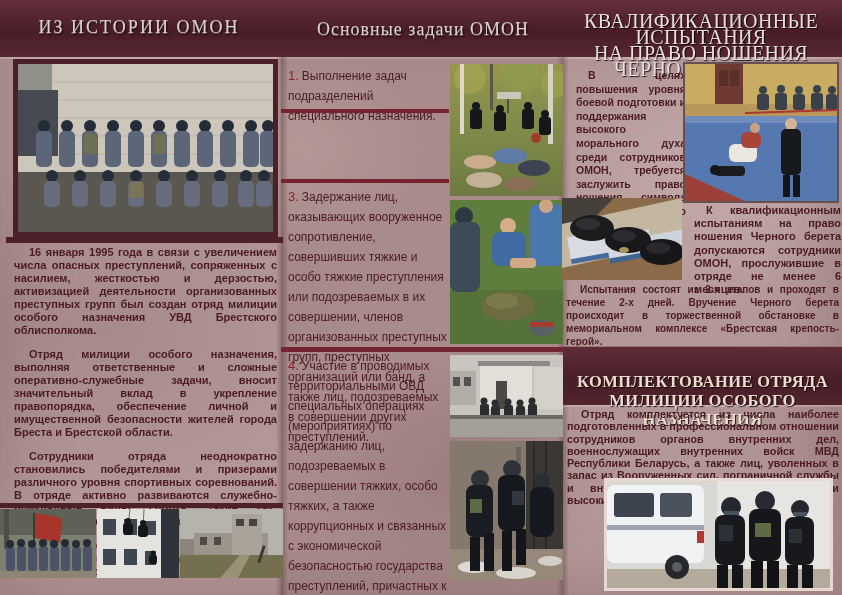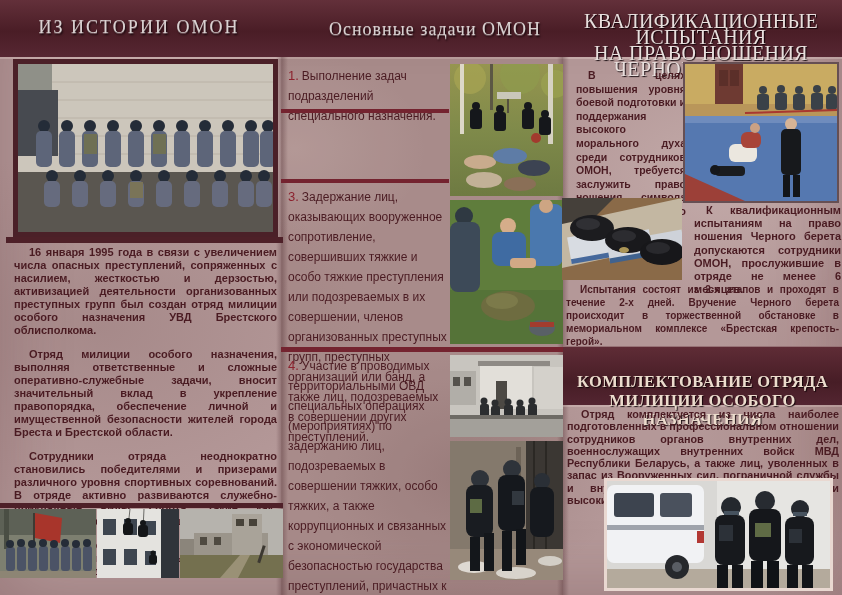--- a/index.html
+++ b/index.html
@@ -16,21 +16,21 @@
   }
   .abs{position:absolute;}
   
   .band{left:0;top:0;width:842px;height:57px;
     background:linear-gradient(#63303a, #4a1d26 55%, #572733);
     box-shadow:0 2px 0 rgba(248,226,222,.28);}
   .t-emboss{font-family:"Liberation Serif",serif;font-weight:normal;color:#d9d1d1;
     text-shadow:0 1px 0 rgba(255,255,255,.28), 1px 2px 2px rgba(12,0,6,.9);
     text-align:center;}
   .t-hist{left:24px;top:17px;width:230px;font-size:18px;letter-spacing:2px;}
-  .t-tasks{left:302px;top:19px;width:266px;font-size:18px;letter-spacing:1px;}
+  .t-tasks{left:290px;top:19px;width:266px;font-size:18px;letter-spacing:1px;}
   .t-beret{left:564px;top:13px;width:274px;font-size:20px;line-height:16px;
     letter-spacing:.4px;color:#e8dfdd;text-shadow:1px 1px 1px rgba(12,0,6,.9);}
   
   .mid-shade{left:281px;top:57px;width:282px;height:538px;background:rgba(100,66,60,.14);}
   .fold{top:57px;height:538px;width:12px;
     background:linear-gradient(90deg, rgba(60,25,30,0), rgba(60,25,30,.3), rgba(60,25,30,0));}
   
   .rule{background:#4e2028;}
   .tdiv{height:4px;background:#74232f;}
   

